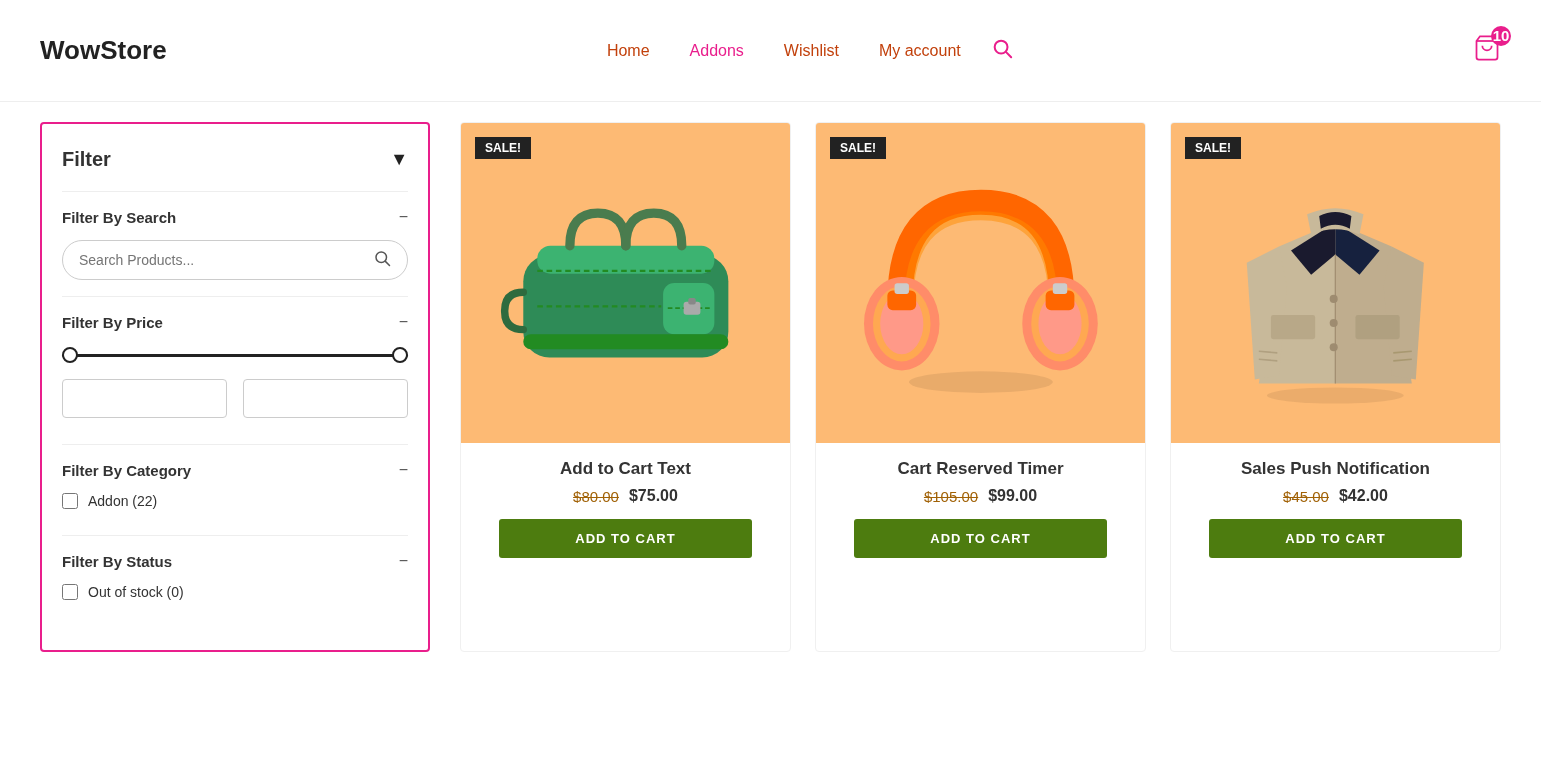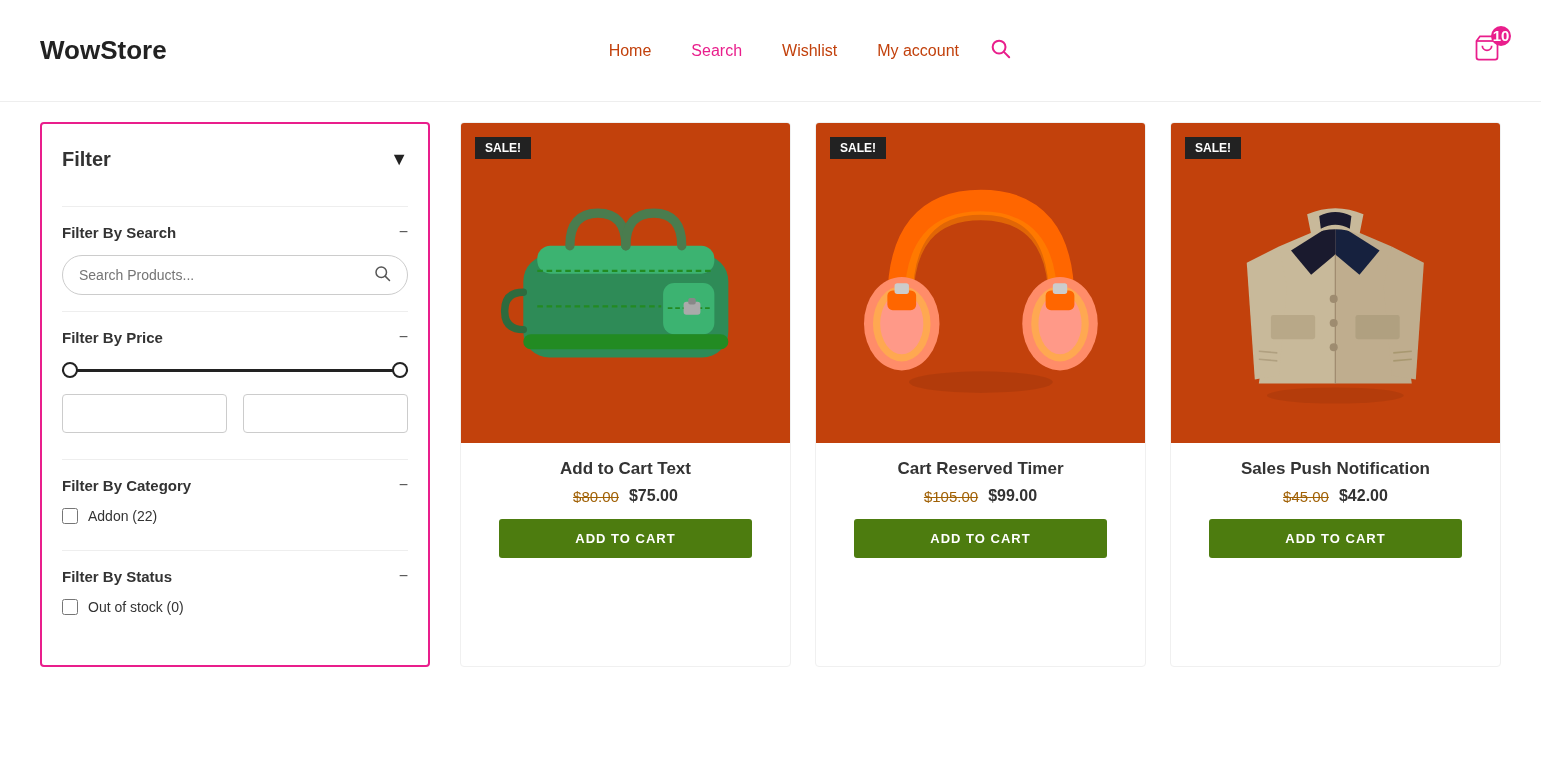--- a/index.html
+++ b/index.html
@@ -78,21 +78,21 @@
       min-width: 390px;
       border: 2px solid #e91e8c;
       padding: 24px 20px;
       border-radius: 4px;
       height: fit-content;
     }
     .filter-header {
       display: flex;
       justify-content: space-between;
       align-items: center;
-      margin-bottom: 35px;
+      margin-bottom: 20px;
       gap: 20px;
     }
     .filter-title {
       font-size: 20px;
       font-weight: bold;
     }
     .filter-icon {
       font-size: 18px;
       color: #222;
     }
@@ -204,21 +204,21 @@
       flex: 1;
     }
     .product-card {
       border: 1px solid #f0f0f0;
       border-radius: 4px;
       overflow: hidden;
       background: #fff;
     }
     .product-image-wrapper {
       position: relative;
-      background: #c2410c;
+      background: #fdba74;
       display: flex;
       align-items: center;
       justify-content: center;
       height: 320px;
       overflow: hidden;
     }
     .sale-badge {
       position: absolute;
       top: 14px;
       left: 14px;
@@ -267,21 +267,21 @@
       width: 85%;
     }
   </style>
 </head>
 <body>
 
 <header class="header">
   <span class="logo">WowStore</span>
   <nav class="nav">
     <a href="#">Home</a>
-    <a href="#" class="active">Search</a>
+    <a href="#" class="active">Addons</a>
     <a href="#">Wishlist</a>
     <a href="#">My account</a>
   </nav>
   <button class="search-icon-btn">
     <svg width="22" height="22" viewBox="0 0 24 24" fill="none" stroke="#e91e8c" stroke-width="2.2" stroke-linecap="round" stroke-linejoin="round">
       <circle cx="11" cy="11" r="7"></circle>
       <line x1="16.5" y1="16.5" x2="22" y2="22"></line>
     </svg>
   </button>
   <button class="cart-btn">

